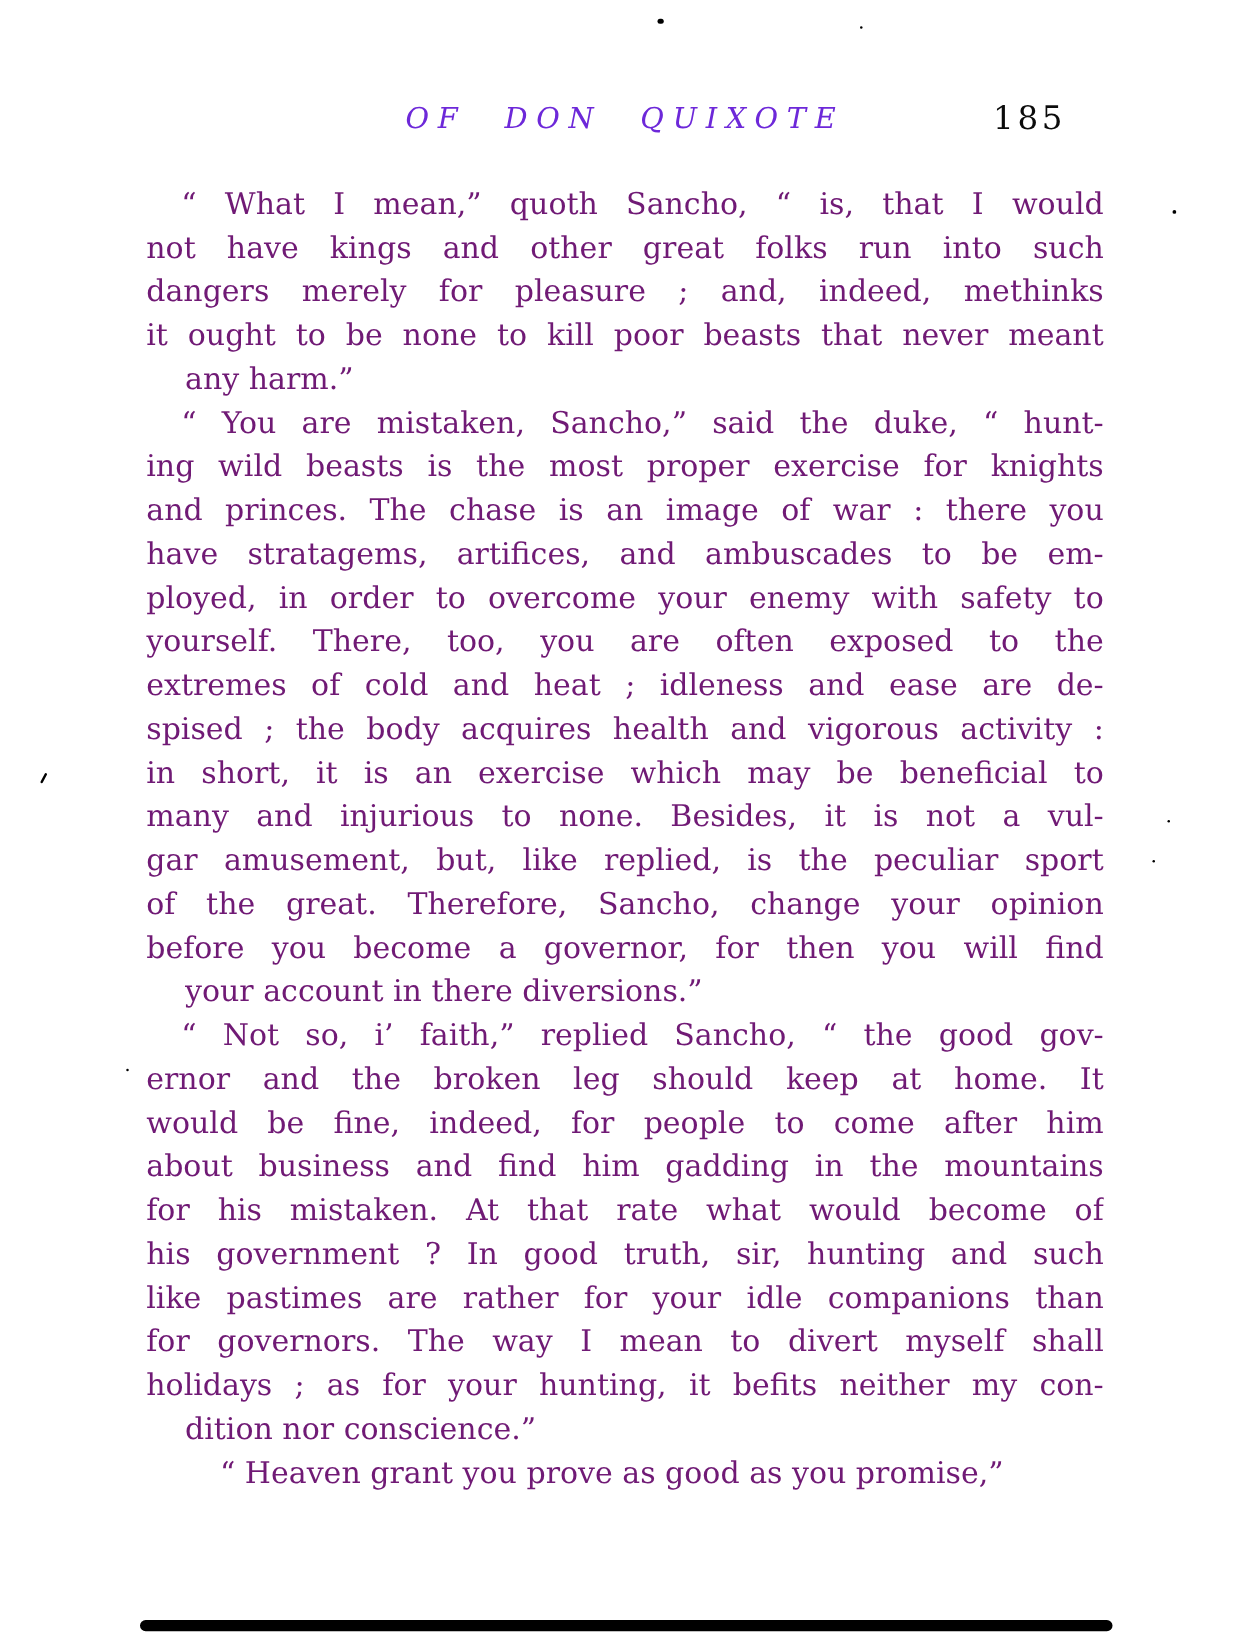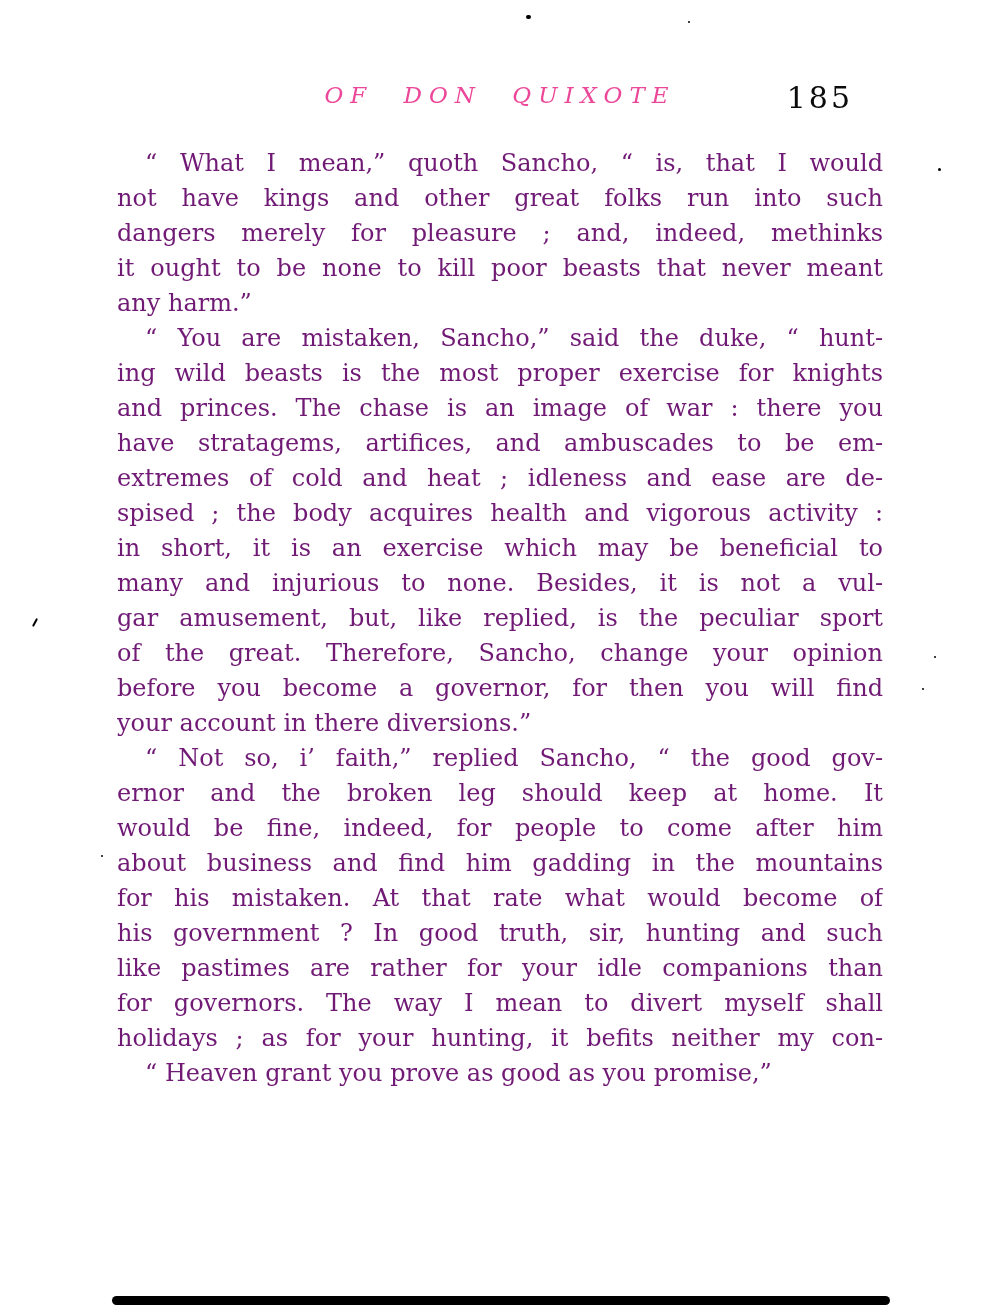--- a/index.html
+++ b/index.html
@@ -24,27 +24,27 @@
     width: 766px;
     height: 30px;
   }
   .running-title {
     display: block;
     text-align: center;
     font-style: italic;
     font-size: 23px;
     letter-spacing: 7px;
     word-spacing: 16px;
-    color: #ec4899;
+    color: #6d28d9;
   }
   .page-number {
     position: absolute;
     right: 30px;
     top: -2px;
-    font-size: 30px;
+    font-size: 26px;
     letter-spacing: 3px;
     font-style: normal;
   }
   
   .body-text {
     position: absolute;
     top: 146px;
     left: 117px;
     width: 766px;
     font-size: 24px;
@@ -53,20 +53,21 @@
   .line {
     height: 35px;
     line-height: 35px;
     overflow: hidden;
     text-align: justify;
     text-align-last: justify;
     white-space: normal;
   }
   .line.last {
     text-align-last: left;
+    margin-left: 31px;
   }
   .line.first {
     text-indent: 28px;
   }
   
   .speck {
     position: absolute;
     background: #000;
     border-radius: 50%;
   }
@@ -108,34 +109,37 @@
   <main class="body-text" id="body-text">
       <div class="line first">“ What I mean,” quoth Sancho, “ is, that I would</div>
       <div class="line">not have kings and other great folks run into such</div>
       <div class="line">dangers merely for pleasure ; and, indeed, methinks</div>
       <div class="line">it ought to be none to kill poor beasts that never meant</div>
       <div class="line last">any harm.”</div>
       <div class="line first">“ You are mistaken, Sancho,” said the duke, “ hunt-</div>
       <div class="line">ing wild beasts is the most proper exercise for knights</div>
       <div class="line">and princes.  The chase is an image of war : there you</div>
       <div class="line">have stratagems, artifices, and ambuscades to be em-</div>
+      <div class="line">ployed, in order to overcome your enemy with safety to</div>
+      <div class="line">yourself.  There, too, you are often exposed to the</div>
       <div class="line">extremes of cold and heat ; idleness and ease are de-</div>
       <div class="line">spised ; the body acquires health and vigorous activity :</div>
       <div class="line">in short, it is an exercise which may be beneficial to</div>
       <div class="line">many and injurious to none.  Besides, it is not a vul-</div>
       <div class="line">gar amusement, but, like replied, is the peculiar sport</div>
       <div class="line">of the great.  Therefore, Sancho, change your opinion</div>
       <div class="line">before you become a governor, for then you will find</div>
       <div class="line last">your account in there diversions.”</div>
       <div class="line first">“ Not so, i’ faith,” replied Sancho, “ the good gov-</div>
       <div class="line">ernor and the broken leg should keep at home.  It</div>
       <div class="line">would be fine, indeed, for people to come after him</div>
       <div class="line">about business and find him gadding in the mountains</div>
       <div class="line">for his mistaken.  At that rate what would become of</div>
       <div class="line">his government ?  In good truth, sir, hunting and such</div>
       <div class="line">like pastimes are rather for your idle companions than</div>
       <div class="line">for governors.  The way I mean to divert myself shall</div>
       <div class="line">holidays ; as for your hunting, it befits neither my con-</div>
+      <div class="line last">dition nor conscience.”</div>
       <div class="line first last">“ Heaven grant you prove as good as you promise,”</div>
     </main>
 
   <div class="bottom-bar"></div>
 </div>
 
 </body></html>

